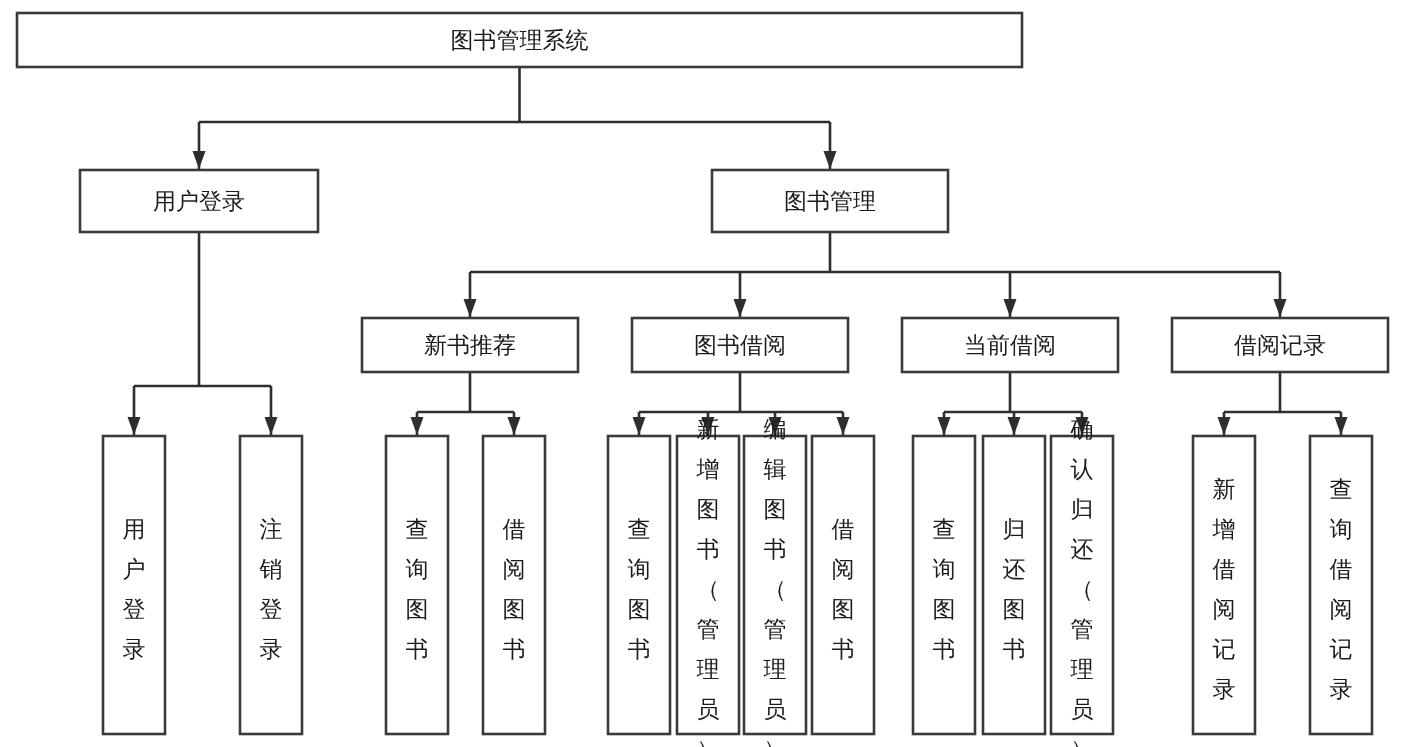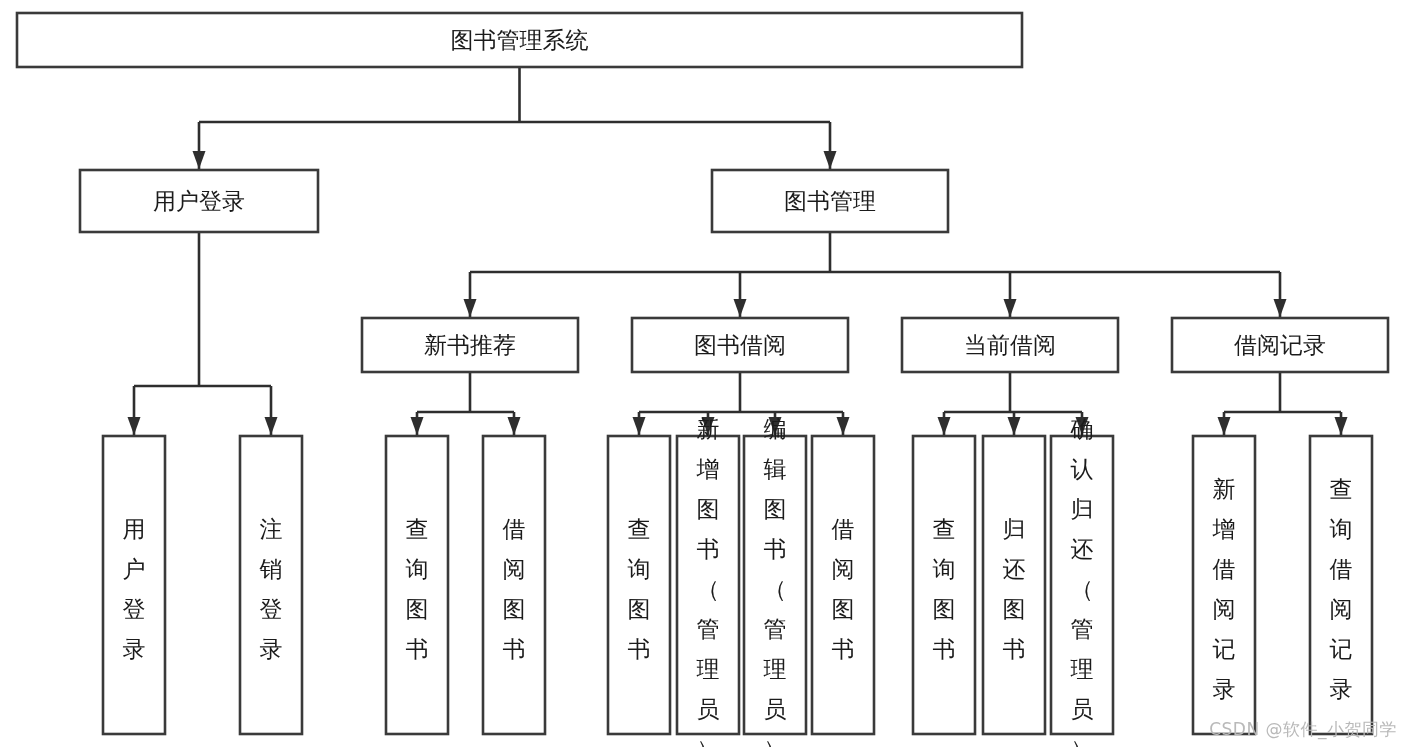--- a/index.html
+++ b/index.html
@@ -211,14 +211,13 @@
           <rect x="1310" y="436" width="62" height="298" class="node-box"></rect>
           <text x="1341" y="497" class="leaf-label">查</text>
           <text x="1341" y="537" class="leaf-label">询</text>
           <text x="1341" y="577" class="leaf-label">借</text>
           <text x="1341" y="617" class="leaf-label">阅</text>
           <text x="1341" y="657" class="leaf-label">记</text>
           <text x="1341" y="697" class="leaf-label">录</text>
         </g>
       </g>
   </svg>
-  <div class="watermark">CSDN @软件_小贺同学</div>
 </div>
 
 </body></html>

